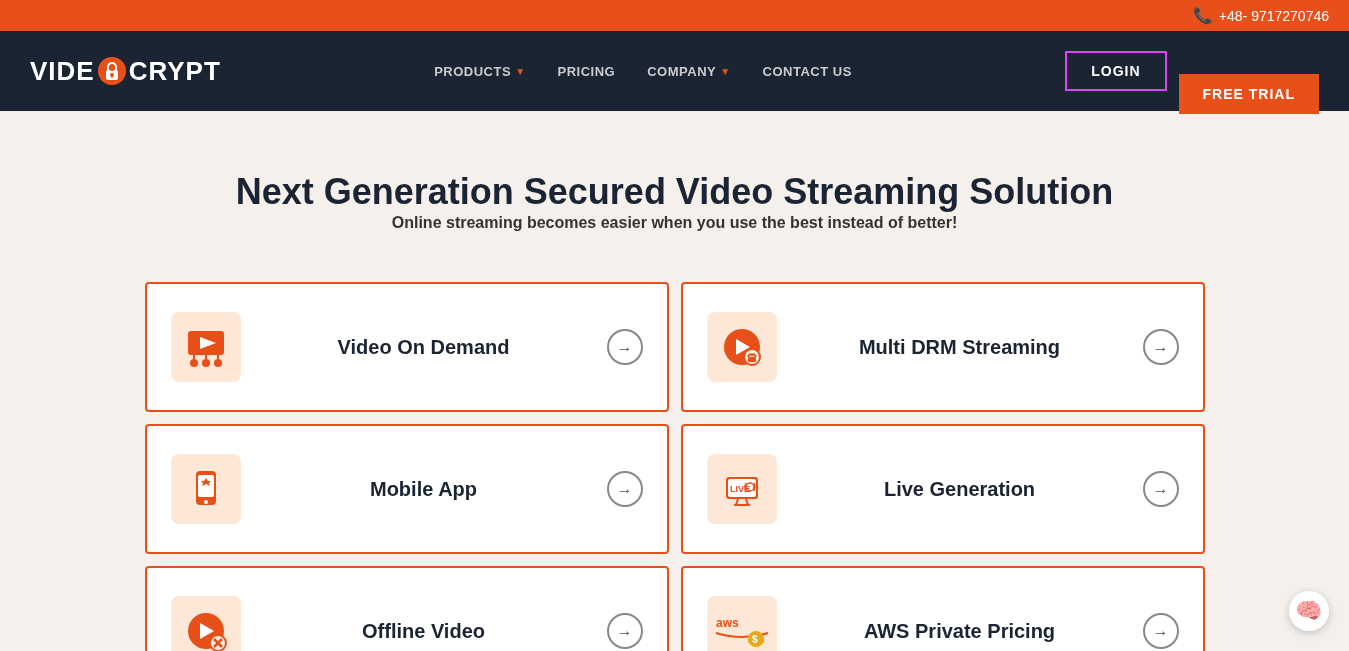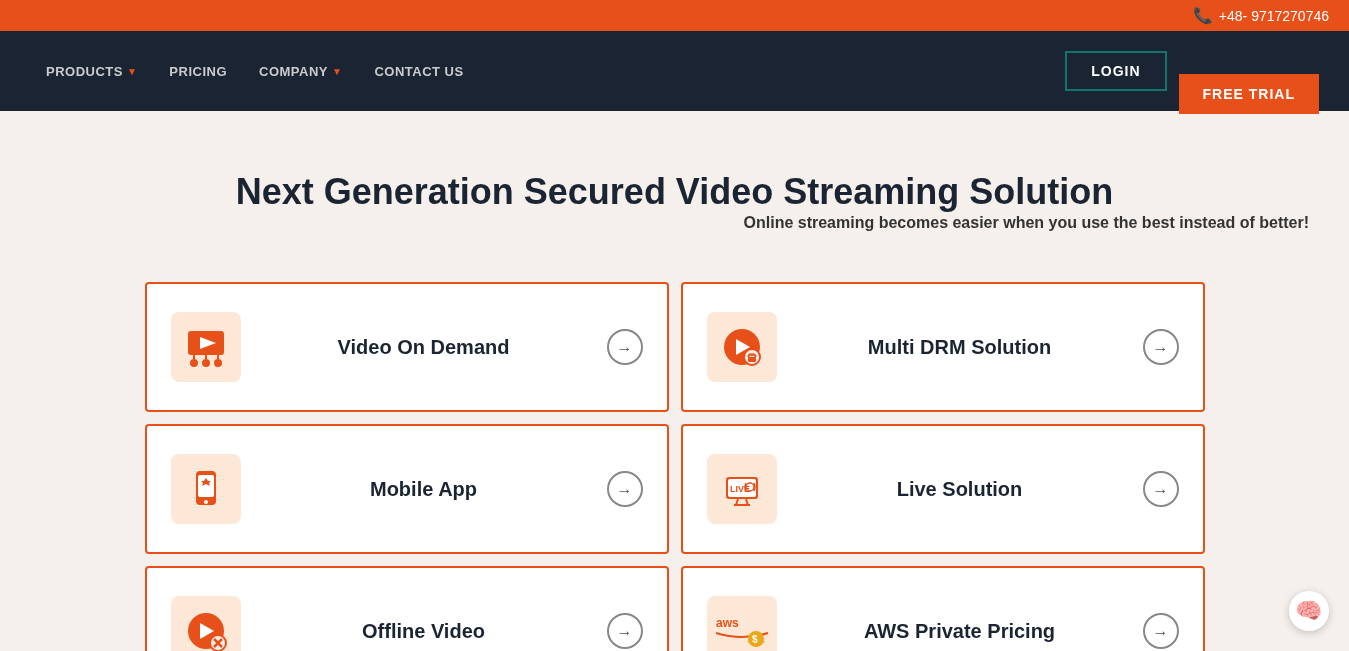--- a/index.html
+++ b/index.html
@@ -72,21 +72,21 @@
     .chevron {
       font-size: 10px;
       color: #e8501a;
     }
     .nav-buttons {
       display: flex;
       gap: 12px;
       align-items: center;
     }
     .btn-login {
-      border: 2px solid #0f766e;
+      border: 2px solid #d946ef;
       color: white;
       background: transparent;
       padding: 10px 24px;
       font-size: 14px;
       font-weight: 700;
       cursor: pointer;
       letter-spacing: 1px;
     }
     .btn-free-trial {
       background: #e8501a;
@@ -111,21 +111,20 @@
       font-size: 36px;
       font-weight: 800;
       color: #1a2433;
       margin-bottom: 1px;
     }
     .hero-subtitle {
       font-size: 16px;
       font-weight: 600;
       color: #333;
       margin-bottom: 50px;
-      text-align: right;
     }
 
     
     .cards-grid {
       display: grid;
       grid-template-columns: repeat(2, 1fr);
       gap: 12px;
       max-width: 1100px;
       margin: 8px auto;
       padding: 0 20px 60px;
@@ -200,20 +199,33 @@
   </style>
 </head>
 <body>
 
 <div class="top-bar">
   <span class="phone-icon">📞</span>
   <span>+48- 9717270746</span>
 </div>
 
 <nav class="navbar">
+  <div class="logo">
+    <span class="logo-text">VIDE</span>
+    <span class="logo-lock">
+      <svg width="16" height="18" viewBox="0 0 16 18" fill="none">
+        <rect x="2" y="8" width="12" height="10" rx="2" fill="white"></rect>
+        <path d="M4 8V5a4 4 0 0 1 8 0v3" stroke="white" stroke-width="2" fill="none"></path>
+        <circle cx="8" cy="13" r="2" fill="#e8501a"></circle>
+        <polygon points="7,13 9,13 8.5,16 7.5,16" fill="#e8501a"></polygon>
+        <polygon points="8,7 10,9 6,9" fill="#e8501a"></polygon>
+      </svg>
+    </span>
+    <span class="logo-text">CRYPT</span>
+  </div>
 
   <div class="nav-links">
     <div class="nav-item">
       <span>PRODUCTS</span>
       <span class="chevron">▼</span>
     </div>
     <div class="nav-item">
       <span>PRICING</span>
     </div>
     <div class="nav-item">
@@ -257,21 +269,21 @@
     <div class="card">
       <div class="card-icon icon-drm">
         <svg width="44" height="44" viewBox="0 0 44 44" fill="none">
           <circle cx="22" cy="22" r="18" fill="#e8501a"></circle>
           <polygon points="16,14 30,22 16,30" fill="white"></polygon>
           <circle cx="32" cy="32" r="8" fill="#f5f0eb" stroke="#e8501a" stroke-width="2"></circle>
           <path d="M28 32 Q30 28 32 30 Q34 28 36 32" stroke="#e8501a" stroke-width="2" fill="none"></path>
           <rect x="28" y="32" width="8" height="5" rx="1" fill="#e8501a"></rect>
         </svg>
       </div>
-      <span class="card-title">Multi DRM Solution</span>
+      <span class="card-title">Multi DRM Streaming</span>
       <div class="card-arrow">→</div>
     </div>
 
     <div class="card">
       <div class="card-icon icon-mobile">
         <svg width="44" height="44" viewBox="0 0 44 44" fill="none">
           <rect x="12" y="4" width="20" height="34" rx="4" fill="#e8501a"></rect>
           <rect x="14" y="8" width="16" height="22" rx="2" fill="white"></rect>
           <circle cx="22" cy="35" r="2" fill="white"></circle>
           <path d="M17 14 L20 14 L22 11 L24 14 L27 14 L25 16 L26 19 L22 17 L18 19 L19 16 Z" fill="#e8501a"></path>
@@ -288,21 +300,21 @@
           <rect x="8" y="12" width="28" height="18" rx="2" fill="white"></rect>
           <text x="10" y="25" font-size="9" font-weight="bold" fill="#e8501a">LIVE</text>
           <circle cx="30" cy="20" r="4" fill="none" stroke="#e8501a" stroke-width="1.5"></circle>
           <path d="M26 16 Q24 20 26 24" stroke="#e8501a" stroke-width="1.5" fill="none"></path>
           <path d="M34 16 Q36 20 34 24" stroke="#e8501a" stroke-width="1.5" fill="none"></path>
           <line x1="18" y1="32" x2="16" y2="38" stroke="#e8501a" stroke-width="2"></line>
           <line x1="26" y1="32" x2="28" y2="38" stroke="#e8501a" stroke-width="2"></line>
           <line x1="14" y1="38" x2="30" y2="38" stroke="#e8501a" stroke-width="2"></line>
         </svg>
       </div>
-      <span class="card-title">Live Solution</span>
+      <span class="card-title">Live Generation</span>
       <div class="card-arrow">→</div>
     </div>
 
     <div class="card">
       <div class="card-icon icon-offline">
         <svg width="44" height="44" viewBox="0 0 44 44" fill="none">
           <circle cx="22" cy="22" r="18" fill="#e8501a"></circle>
           <polygon points="16,14 30,22 16,30" fill="white"></polygon>
           <circle cx="34" cy="34" r="8" fill="#f5f0eb" stroke="#e8501a" stroke-width="2"></circle>
           <line x1="30" y1="30" x2="38" y2="38" stroke="#e8501a" stroke-width="2.5"></line>

